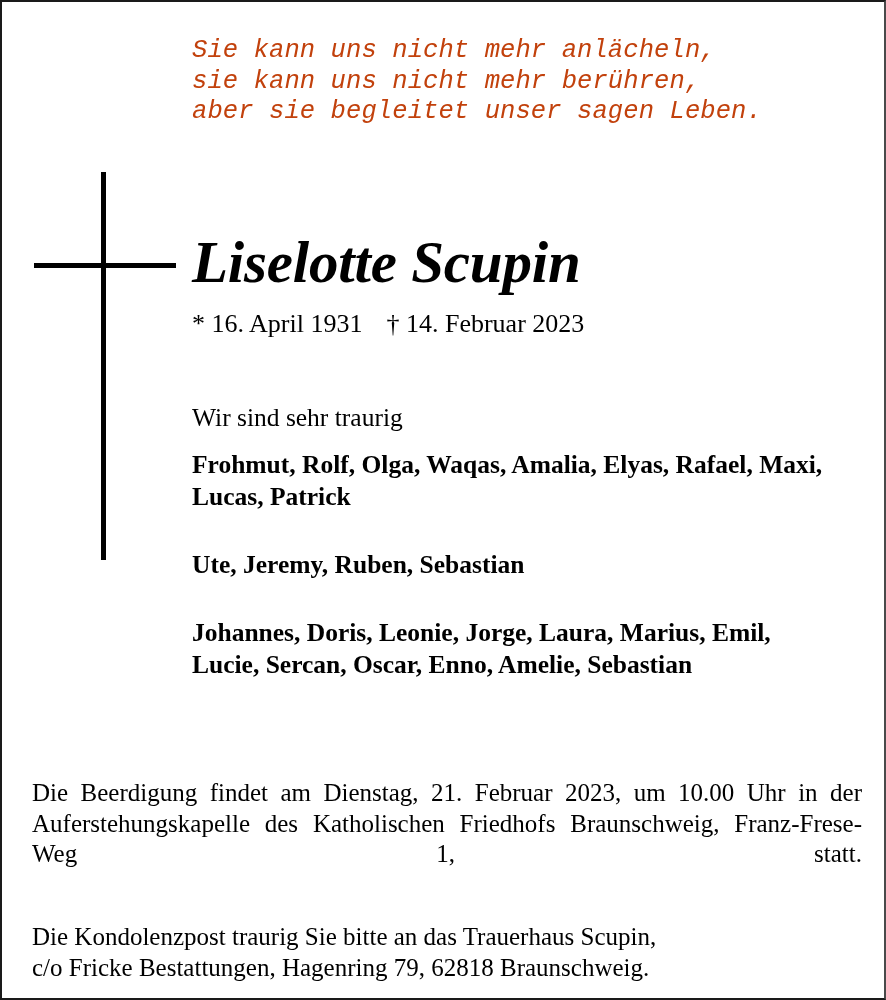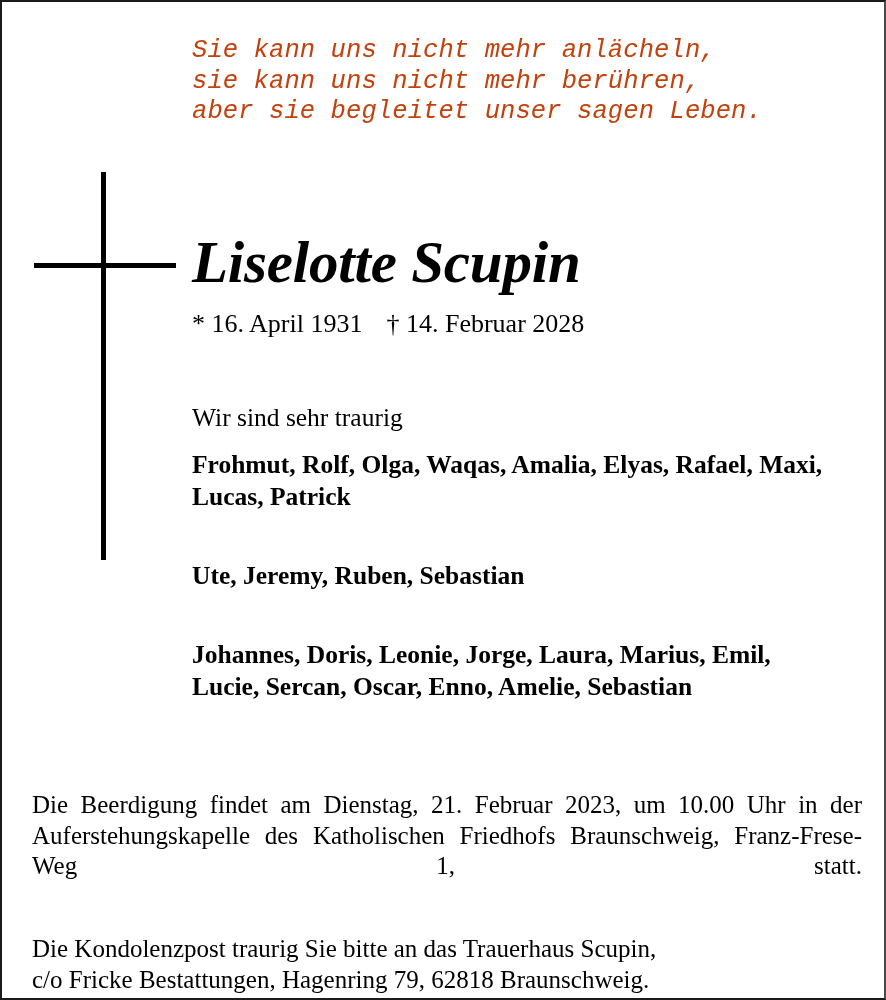--- a/index.html
+++ b/index.html
@@ -100,29 +100,28 @@
     line-height: 30px;
   }
 
   .mourner-group {
     margin-top: 16px;
     font-weight: bold;
     font-size: 25.5px;
     line-height: 32px;
     max-width: 640px;
   }
-  .mourner-group.tight { margin-top: 47px; }
+  .mourner-group.tight { margin-top: 36px; }
 
   
   .details {
     position: absolute;
     left: 30px;
     top: 776px;
     width: 830px;
-    margin-top: 12px;
   }
   .details-para {
     font-size: 25px;
     line-height: 30.5px;
     text-align: justify;
     text-justify: inter-word;
     margin: 0;
   }
   .details-para.justified { text-align: justify; }
   .details-para.justified::after {
@@ -153,21 +152,21 @@
   <div class="cross">
     <div class="cross-vertical"></div>
     <div class="cross-horizontal"></div>
   </div>
 
   <div class="main-block">
 
     <h1 class="deceased-name">Liselotte Scupin</h1>
 
     <div class="dates-line">
-      <span class="date-birth"><span class="sym">*</span> <span>16. April 1931</span></span><span class="date-death"><span class="sym">†</span> <span>14. Februar 2028</span></span>
+      <span class="date-birth"><span class="sym">*</span> <span>16. April 1931</span></span><span class="date-death"><span class="sym">†</span> <span>14. Februar 2023</span></span>
     </div>
 
     <div class="mourn-intro">Wir sind sehr traurig</div>
 
     <div class="mourner-group">Frohmut, Rolf, Olga, Waqas, Amalia, Elyas, Rafael, Maxi, Lucas, Patrick</div>
     <div class="mourner-group tight">Ute, Jeremy, Ruben, Sebastian</div>
     <div class="mourner-group tight">Johannes, Doris, Leonie, Jorge, Laura, Marius, Emil, Lucie, Sercan, Oscar, Enno, Amelie, Sebastian</div>
 
   </div>
 

